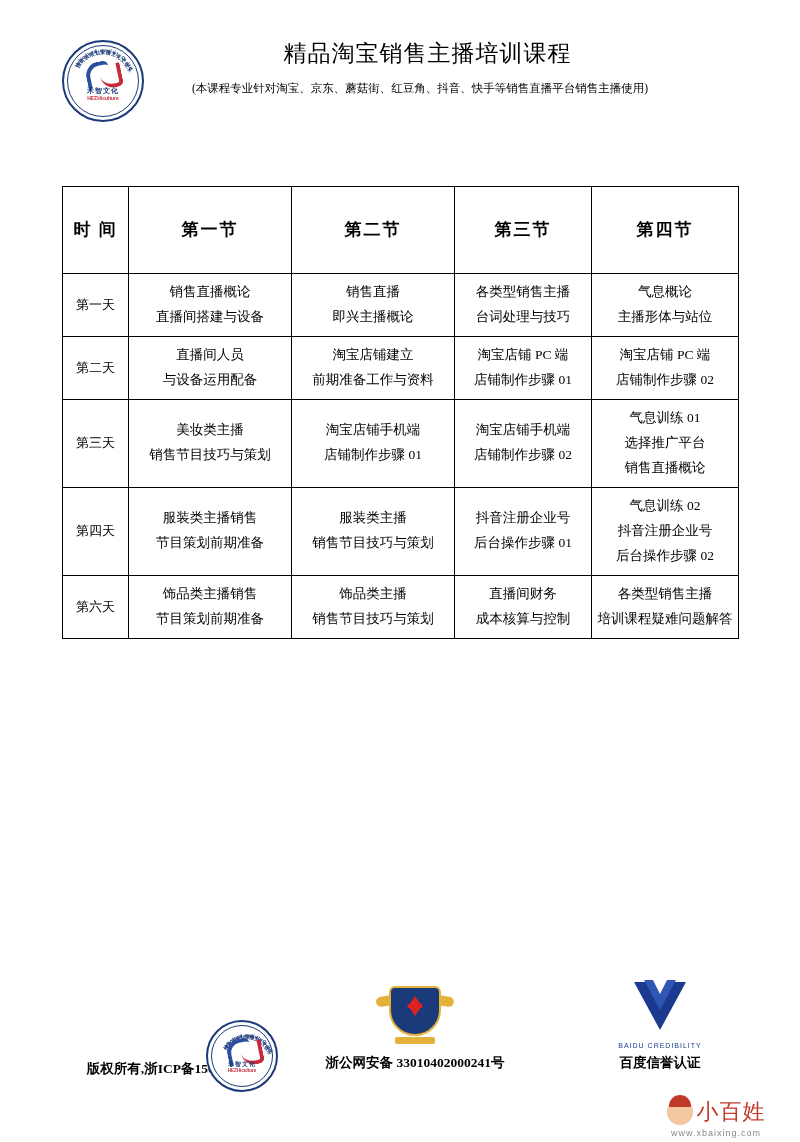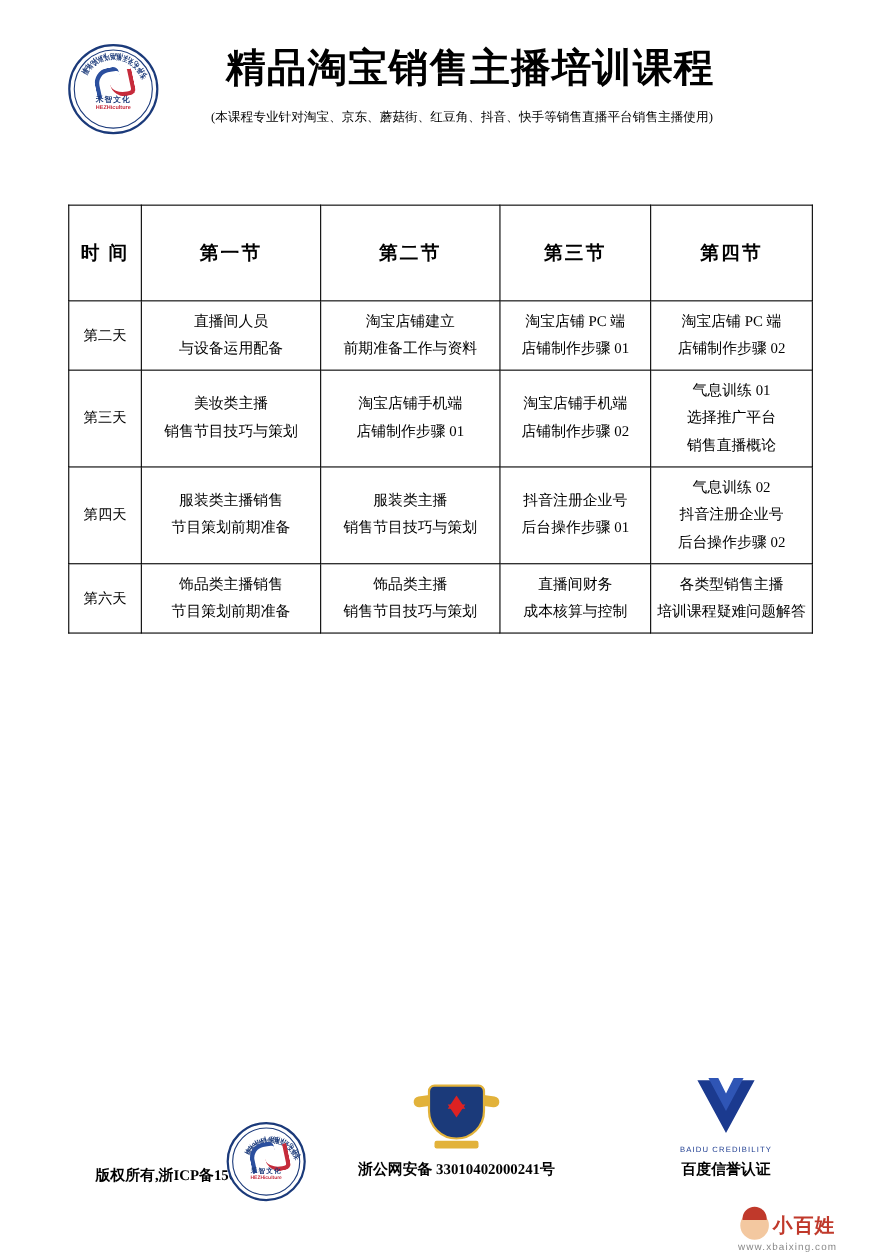--- a/index.html
+++ b/index.html
@@ -100,22 +100,22 @@
     left: 0; top: 55px;
     width: 82px;
     text-align: center;
     font-size: 5px;
     color: #c62b3b;
     font-family: "Liberation Sans", sans-serif;
   }
 
   .title {
     text-align: center;
-    font-size: 36px;
-    font-weight: bold;
+    font-size: 23px;
+    font-weight: normal;
     letter-spacing: 1px;
     padding-left: 55px;
   }
   .subtitle {
     text-align: center;
     font-size: 11.5px;
     margin-top: 12px;
     padding-left: 40px;
     color: #000;
   }
@@ -283,22 +283,22 @@
   }
   .wm-face:before {
     content: "";
     position: absolute;
     left: 2px; top: -4px;
     width: 22px; height: 12px;
     background: #c0392b;
     border-radius: 11px 11px 0 0;
   }
   .wm-text {
-    font-size: 18px;
-    font-weight: bold;
+    font-size: 22px;
+    font-weight: normal;
     color: #c0392b;
     letter-spacing: 1px;
   }
   .wm-url {
     font-size: 9px;
     color: #888;
     letter-spacing: 1px;
     font-family: "Liberation Sans", sans-serif;
     margin-top: 1px;
   }
@@ -383,20 +383,39 @@
     <thead>
       <tr id="thead-row">
           <th>时 间</th>
           <th>第一节</th>
           <th>第二节</th>
           <th>第三节</th>
           <th>第四节</th>
         </tr>
     </thead>
     <tbody id="tbody">
+        <tr>
+          <td class="daycell">第一天</td>
+          <td>
+            <span class="line">销售直播概论</span>
+            <span class="line">直播间搭建与设备</span>
+          </td>
+          <td>
+            <span class="line">销售直播</span>
+            <span class="line">即兴主播概论</span>
+          </td>
+          <td>
+            <span class="line">各类型销售主播</span>
+            <span class="line">台词处理与技巧</span>
+          </td>
+          <td>
+            <span class="line">气息概论</span>
+            <span class="line">主播形体与站位</span>
+          </td>
+        </tr>
         <tr>
           <td class="daycell">第二天</td>
           <td>
             <span class="line">直播间人员</span>
             <span class="line">与设备运用配备</span>
           </td>
           <td>
             <span class="line">淘宝店铺建立</span>
             <span class="line">前期准备工作与资料</span>
           </td>

